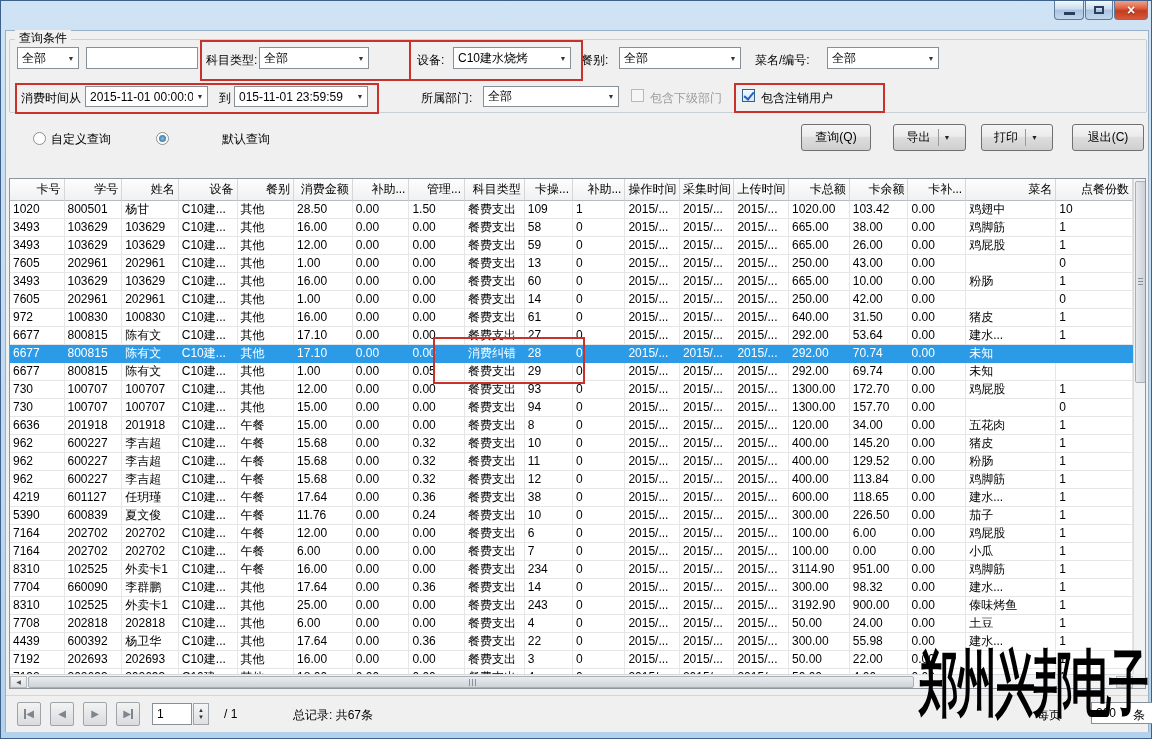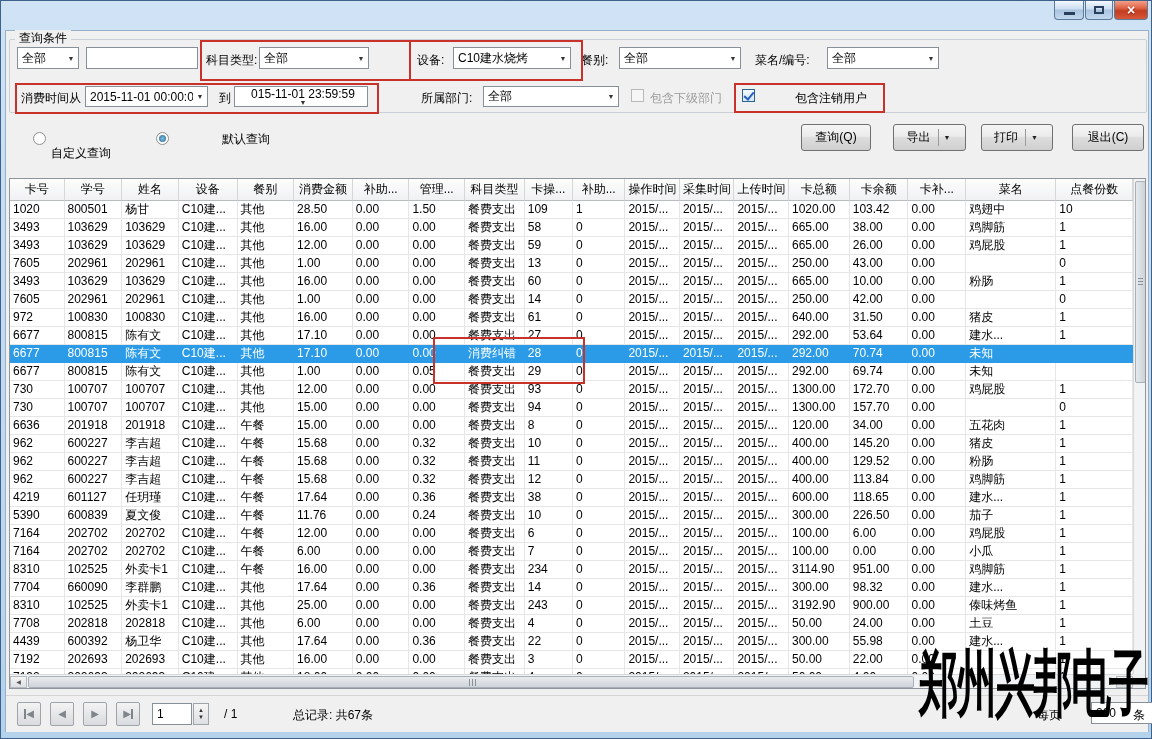--- a/index.html
+++ b/index.html
@@ -42,21 +42,21 @@
   
   .btn{position:absolute;height:27px;border:1px solid #707070;border-radius:3px;background:linear-gradient(#F5F5F5,#EBEBEB 45%,#DDDDDD 50%,#CFCFCF);box-sizing:border-box;display:flex;align-items:center;justify-content:center;font-size:12px;}
   .btn .split{width:1px;height:17px;background:#9a9a9a;margin:0 5px 0 7px;}
   .btn .darr{font-size:7px;color:#222;padding-right:2px;}
   
   .ann{position:absolute;border:2px solid #C8322B;z-index:40;pointer-events:none;}
   
   #grid{position:absolute;left:8px;top:177px;width:1137px;height:511px;border:1px solid #8E959D;background:#fff;box-sizing:border-box;overflow:hidden;}
   #grid-view{position:absolute;left:0;top:0;right:12px;bottom:14px;overflow:hidden;}
   table.grid-table{border-collapse:separate;border-spacing:0;table-layout:fixed;width:1123px;}
-  table.grid-table th{height:22px;font-weight:normal;text-align:center;padding:0 3px;background:linear-gradient(#FDFDFD,#F0F1F3);border-right:1px solid #D7D7D7;border-bottom:1px solid #B9BDC1;white-space:nowrap;overflow:hidden;box-sizing:border-box;}
+  table.grid-table th{height:22px;font-weight:normal;text-align:right;padding:0 3px;background:linear-gradient(#FDFDFD,#F0F1F3);border-right:1px solid #D7D7D7;border-bottom:1px solid #B9BDC1;white-space:nowrap;overflow:hidden;box-sizing:border-box;}
   table.grid-table td{height:17.5px;line-height:17px;padding:0 3px;border-right:1px solid #E6E6E6;border-bottom:1px solid #E6E6E6;white-space:nowrap;overflow:hidden;box-sizing:border-box;}
   tr.selected td{background:#2B9BE8;color:#fff;border-right-color:#2B9BE8;border-bottom-color:#2B9BE8;}
   
   #vscroll{position:absolute;top:0;right:0;width:12px;bottom:14px;background:#F2F3F5;border-left:1px solid #D9D9D9;box-sizing:border-box;}
   #vthumb{position:absolute;left:1px;top:2px;width:9px;height:200px;background:linear-gradient(90deg,#E6E9EC,#CDD2D8);border:1px solid #A9AFB6;border-radius:2px;}
   .vgrip{position:absolute;left:2px;width:5px;height:1px;background:#8A9097;}
   #hscroll{position:absolute;left:0;bottom:0;right:12px;height:14px;background:#F2F3F5;border-top:1px solid #D9D9D9;box-sizing:border-box;}
   .harrow{position:absolute;top:1px;width:17px;height:12px;background:linear-gradient(#F6F6F6,#DDDFE2);border:1px solid #B5BAC0;box-sizing:border-box;font-size:6px;text-align:center;line-height:10px;color:#555;}
   #hthumb{position:absolute;left:18px;top:1px;width:886px;height:12px;background:linear-gradient(#E9ECEF,#CFD4DA);border:1px solid #A9AFB6;border-radius:2px;box-sizing:border-box;}
   .hgrip{position:absolute;top:2px;width:1px;height:7px;background:#8A9097;}
@@ -120,41 +120,41 @@
     <span class="val">全部</span>
       <span class="arrow">▼</span>
   </div>
 
   <span class="label" style="left:20px;top:89px;">消费时间从</span>
   <div class="combo" style="left:84px;top:85px;width:123px;height:21px;">
     <span class="val">2015-11-01 00:00:0</span>
       <span class="arrow">▼</span>
   </div>
   <span class="label" style="left:218px;top:89px;">到</span>
-  <div class="combo" style="left:233px;top:85px;width:134px;height:21px;flex-direction:column;">
+  <div class="combo" style="left:233px;top:85px;width:134px;height:21px;">
     <span class="val">015-11-01 23:59:59</span>
       <span class="arrow">▼</span>
   </div>
 
   <span class="label" style="left:420px;top:89px;">所属部门:</span>
   <div class="combo" style="left:482px;top:85px;width:136px;height:21px;">
     <span class="val">全部</span>
       <span class="arrow">▼</span>
   </div>
 
   <span class="checkbox disabled" style="left:630px;top:88px;"></span>
   <span class="label disabled" style="left:649px;top:89px;">包含下级部门</span>
 
   <span class="checkbox checked" style="left:741px;top:88px;">
       <span class="tick"></span>
     </span>
-  <span class="label" style="left:794px;top:89px;">包含注销用户</span>
+  <span class="label" style="left:760px;top:89px;">包含注销用户</span>
 
   <span class="radio" style="left:32px;top:131px;"></span>
-  <span class="label" style="left:50px;top:144px;">自定义查询</span>
+  <span class="label" style="left:50px;top:130px;">自定义查询</span>
   <span class="radio checked" style="left:155px;top:131px;">
       <span class="dot"></span>
     </span>
   <span class="label" style="left:173px;top:130px;padding-left:48px;">默认查询</span>
 
   <div class="btn" style="left:800px;top:123px;width:70px;">
       <span>查询(Q)</span>
     </div>
   <div class="btn" style="left:892px;top:123px;width:73px;">
       <span>导出</span>

